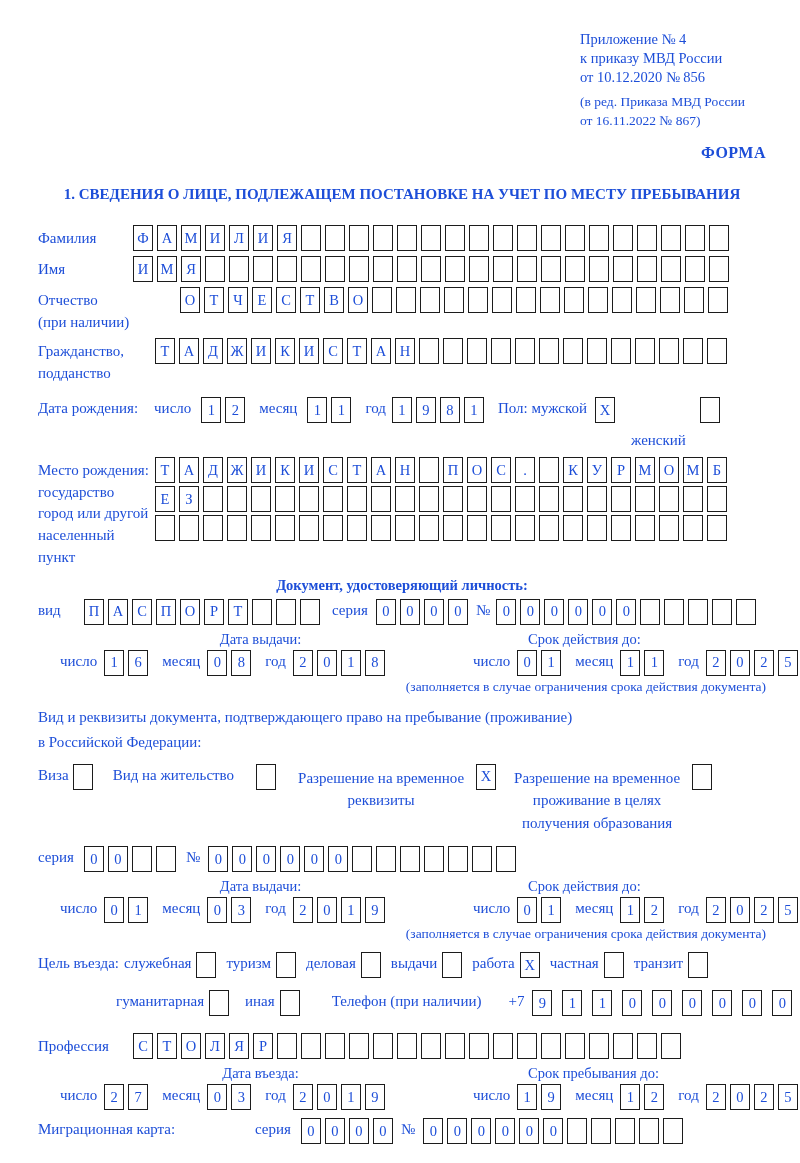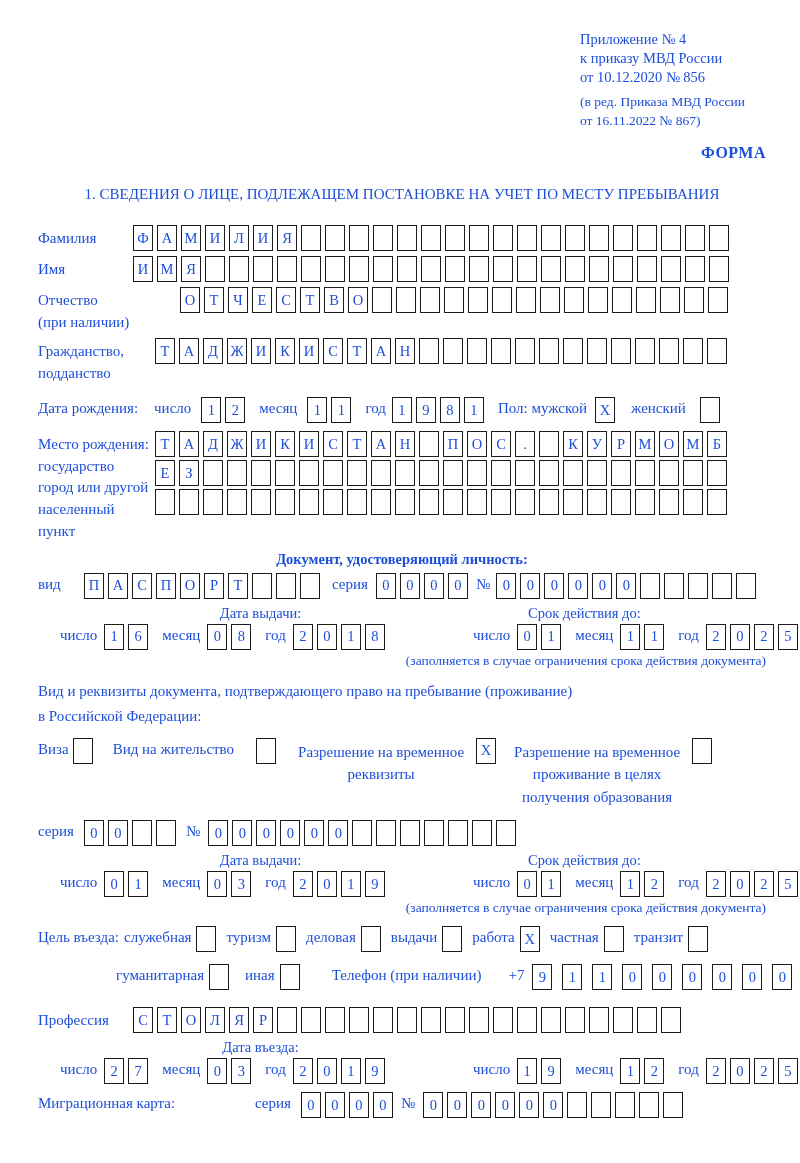--- a/index.html
+++ b/index.html
@@ -8,21 +8,21 @@
     width:800px; height:1163px; overflow:hidden; position:relative;
     padding:30px 34px 0 38px;
     font-family:"Liberation Serif","DejaVu Serif",serif;
     color:#1d4ed8; font-size:15px; background:#ffffff;
   }
   .hdr { width:186px; margin-left:auto; line-height:1.32; font-size:14.5px; }
   .hdr .sub { font-size:13.5px; margin-top:6px; line-height:1.35; }
   .form-label { text-align:right; font-weight:bold; font-size:16px; margin-top:14px; letter-spacing:.5px; }
   .title { text-align:center; font-weight:bold; font-size:15.5px; line-height:1.55; margin-top:18px; }
   .blank { display:inline-block; width:54px; border-bottom:2px solid #3a3a3a; height:12px; margin-left:12px; }
-  .sec-heading { text-align:center; font-weight:normal; font-size:15px; margin-top:24px; }
+  .sec-heading { text-align:center; font-weight:bold; font-size:15px; margin-top:24px; }
 
   .frow { display:flex; align-items:flex-start; margin-top:5px; }
   .flabel { flex:none; line-height:1.45; padding-top:3px; }
   .w95  { width:95px; }
   .w117 { width:117px; }
   .w142 { width:142px; }
   .boxes { display:inline-flex; flex-wrap:nowrap; flex:none; }
   .cbox {
     display:inline-flex; align-items:center; justify-content:center;
     width:20px; height:26px; border:1.6px solid #1c1c1c; margin-right:4px;
@@ -213,21 +213,21 @@
       </div>
     <span class="inlbl" style="margin-left:10px;">год</span>
     <div class="boxes" style="margin-left:6px;">
         <span class="cbox">1</span>
         <span class="cbox">9</span>
         <span class="cbox">8</span>
         <span class="cbox">1</span>
       </div>
     <span class="inlbl" style="margin-left:10px;">Пол: мужской</span>
     <span class="cbox" style="margin-left:8px;">X</span>
-    <span class="inlbl" style="margin-left:12px;">женский</span>
+    <span class="inlbl" style="margin-left:12px;margin-top:32px;">женский</span>
     <span class="cbox" style="margin-left:14px;"></span>
   </div>
 
   <div class="frow stackrows" style="margin-top:8px;">
     <div class="flabel w117">
       <div>Место рождения:</div>
       <div>государство</div>
       <div>город или другой</div>
       <div>населенный пункт</div>
     </div>
@@ -563,20 +563,21 @@
         <span class="cbox"></span>
         <span class="cbox"></span>
         <span class="cbox"></span>
         <span class="cbox"></span>
         <span class="cbox"></span>
       </div>
   </div>
 
   <div class="dhead">
     <div class="dhead-left">Дата въезда:</div>
+    <div class="dhead-right">Срок пребывания до:</div>
   </div>
   <div class="daterow">
     <div class="dcol-left dgroup">
       <span class="inlbl">число</span>
       <div class="boxes">
           <span class="cbox">2</span>
           <span class="cbox">7</span>
         </div>
       <span class="inlbl">месяц</span>
       <div class="boxes">

